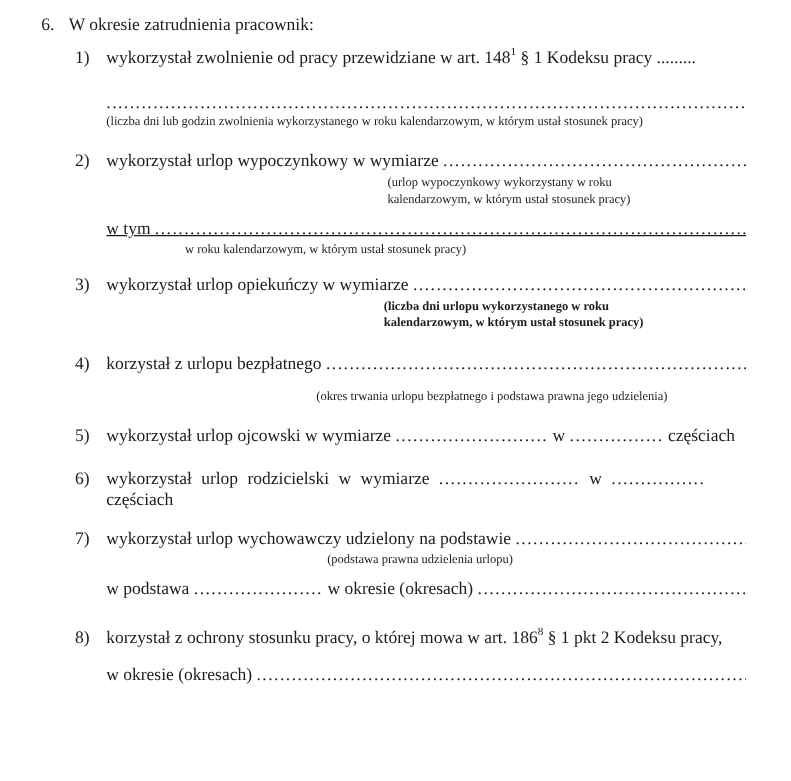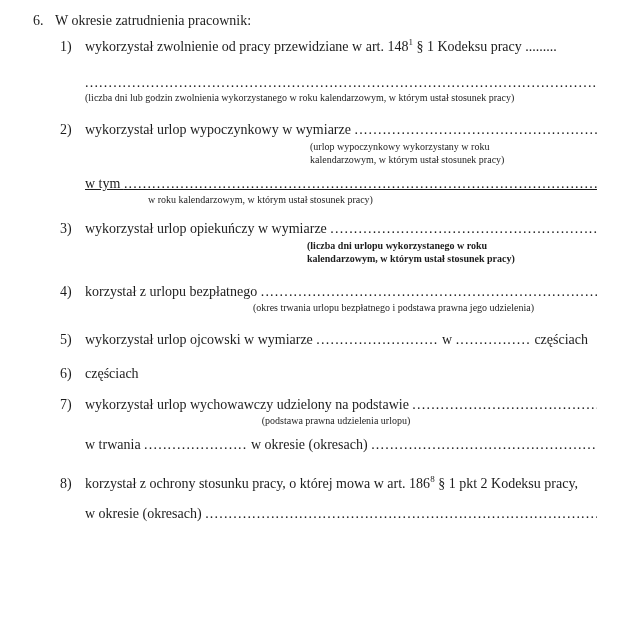--- a/index.html
+++ b/index.html
@@ -44,21 +44,21 @@
   .caption {
     font-size: 10px;
     line-height: 13px;
     color: #1c1c1c;
   }
   .cap-center { text-align: left; }
   .cap1 { margin-top: 0; }
   .cap2-box  { margin-left: 225px; width: 287px; margin-top: 2px; }
   .capw-box  { margin-left: 63px;  width: 302px; margin-top: 1px; }
   .cap3-box  { margin-left: 222px; width: 280px; margin-top: 2px; font-weight: bold; }
-  .cap4-box  { margin-left: 168px; width: 322px; margin-top: 1px; }
+  .cap4-box  { margin-left: 168px; width: 322px; margin-top: 11px; }
   .cap7-line { text-align: center; padding-right: 10px; margin-top: 1px; }
 
   sup { font-size: 9px; line-height: 0; vertical-align: super; }
   .caption sup { font-size: 7px; }
 
   .mt-item1 { margin-top: 9px; }
   .mt-dotline { margin-top: 19px; }
   .mt-item2 { margin-top: 17px; }
   .mt-wtym { margin-top: 9px; text-decoration: underline; }
   .mt-item3 { margin-top: 14px; }
@@ -143,34 +143,35 @@
   <div class="item mt-item5">
     <span class="i-num">5)</span>
     <div class="i-body">
       <div class="plain"><span>wykorzystał urlop ojcowski w wymiarze </span><span class="dots">..........................</span><span> w </span><span class="dots">................</span><span> częściach</span></div>
     </div>
   </div>
 
   <div class="item mt-item6">
     <span class="i-num">6)</span>
     <div class="i-body">
+      <div class="plain justified"><span>wykorzystał urlop rodzicielski w wymiarze </span><span class="dots">........................</span><span> w </span><span class="dots">................</span></div>
       <div class="plain">częściach</div>
     </div>
   </div>
 
   <div class="item mt-item7">
     <span class="i-num">7)</span>
     <div class="i-body">
       <div class="fline">
         <span>wykorzystał urlop wychowawczy udzielony na podstawie </span>
         <span class="fill">....................................................................................................................................................................................................................</span>
       </div>
       <div class="caption cap7-line">(podstawa prawna udzielenia urlopu)</div>
       <div class="fline mt-7l2">
-        <span>w trwania </span>
+        <span>w podstawa </span>
         <span class="dots">......................</span>
         <span> w okresie (okresach) </span>
         <span class="fill">....................................................................................................................................................................................................................</span>
       </div>
     </div>
   </div>
 
   <div class="item mt-item8">
     <span class="i-num">8)</span>
     <div class="i-body">

